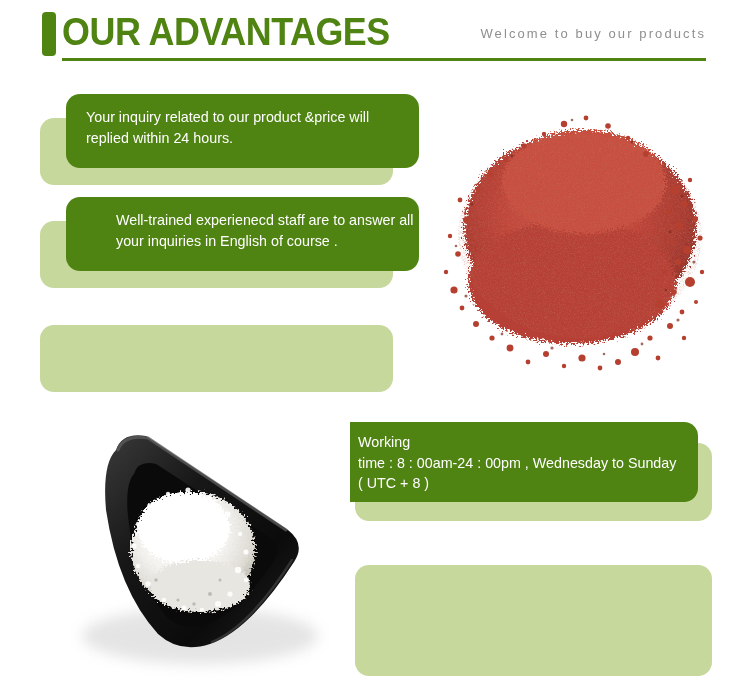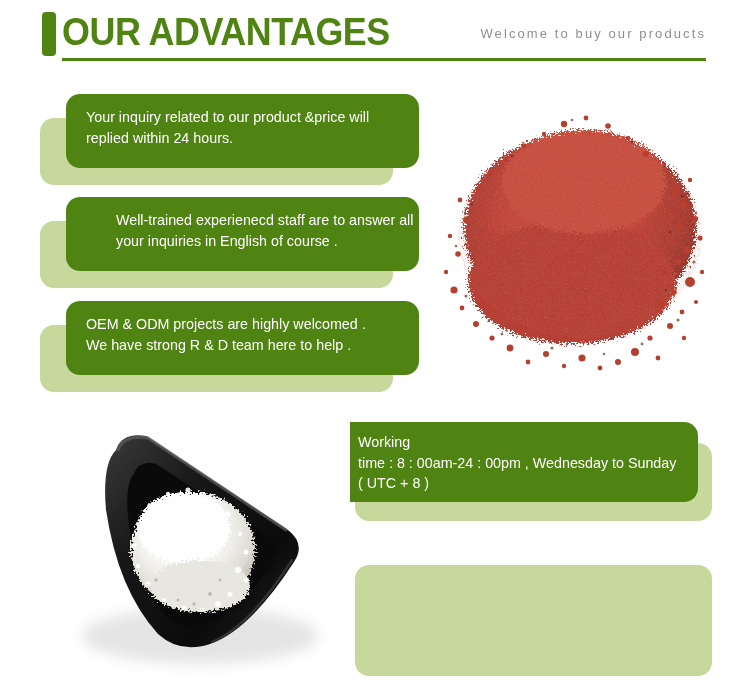--- a/index.html
+++ b/index.html
@@ -152,24 +152,20 @@
   <div class="bubble" id="bubble-1">
     <div class="bubble-text">Your inquiry related to our product &amp;price will replied within 24 hours.</div>
   </div>
 
   <div class="bubble-shadow" id="bubble-2-shadow"></div>
   <div class="bubble" id="bubble-2">
     <div class="bubble-text">Well-trained experienecd staff are to answer all your  inquiries in English of course .</div>
   </div>
 
   <div class="bubble-shadow" id="bubble-3-shadow"></div>
-  <div class="bubble" id="bubble-3">
-    <div class="bubble-text">OEM &amp; ODM projects are highly welcomed .
-We have strong R &amp; D team here to help .</div>
-  </div>
 
   <div class="bubble-shadow" id="bubble-4-shadow"></div>
   <div class="bubble" id="bubble-4">
     <div class="bubble-text">Working
 time : 8 : 00am-24 : 00pm , Wednesday to Sunday
  ( UTC + 8 )</div>
   </div>
 
   <div class="bubble-shadow" id="bubble-5-shadow"></div>
 

